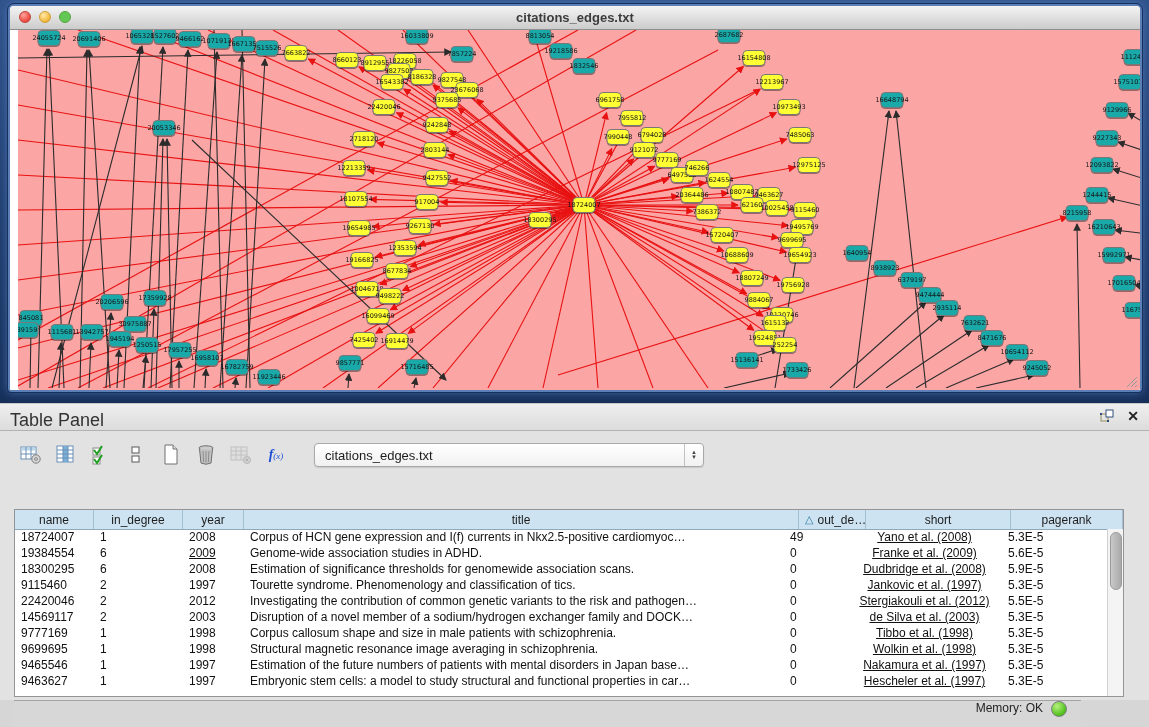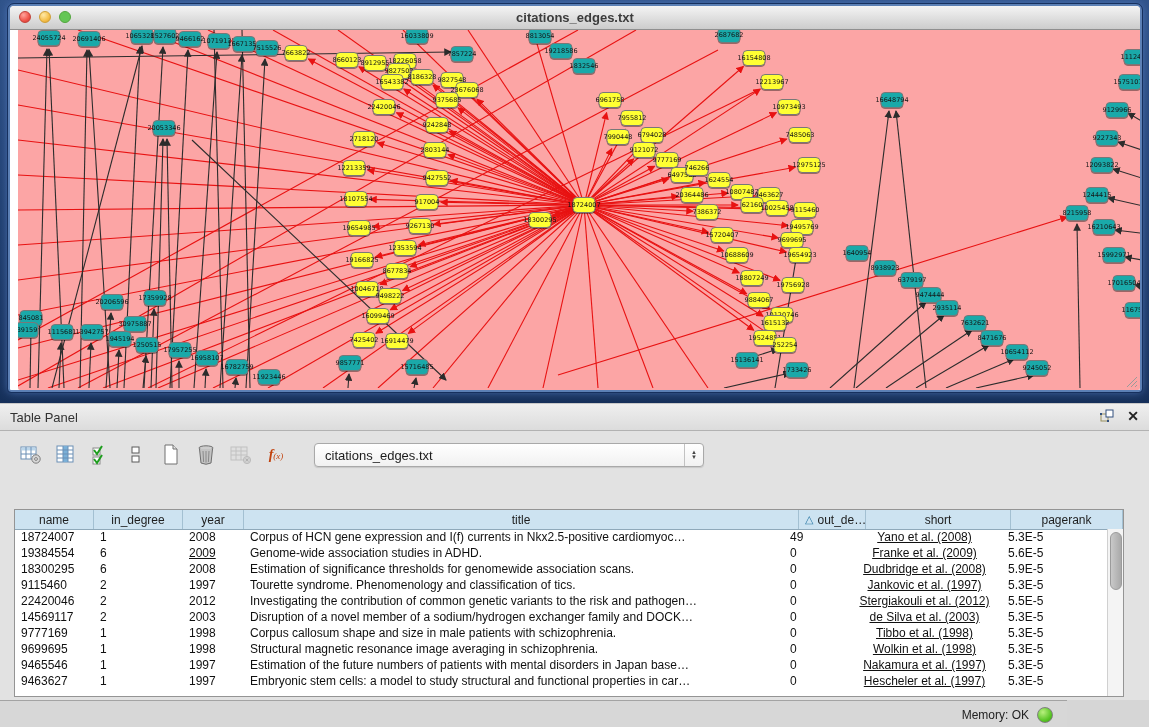--- a/index.html
+++ b/index.html
@@ -26,27 +26,27 @@
   .e-red{stroke:#e81212;stroke-width:1.1;}
   .e-black{stroke:#2c2c2c;stroke-width:1.1;}
   #graph g.gnode rect{stroke:#787878;stroke-width:1;filter:drop-shadow(0.8px 1.2px 0.7px rgba(0,0,0,.38));}
   #graph g.gnode text{font-family:"DejaVu Sans",sans-serif;font-size:6.5px;fill:#141414;text-anchor:middle;}
   .grip{position:absolute;right:2px;bottom:2px;}
 
   
   .table-panel{position:absolute;left:0;top:403px;width:1149px;height:297px;background:#e2e2e2;}
   .panel-header{position:absolute;left:0;top:0;right:0;height:26px;
                 background:linear-gradient(#efefef,#dcdcdc);border-bottom:1px solid #b2b2b2;border-top:1px solid #c8c8c8;}
-  .panel-title{position:absolute;left:10px;top:6px;font-size:13px;color:#333;}
+  .panel-title{position:absolute;left:10px;top:6px;font-size:18px;color:#333;}
   .header-actions{position:absolute;right:10px;top:4px;display:flex;gap:12px;align-items:center;}
   .x-btn{font-size:14px;font-weight:bold;color:#222;line-height:16px;}
   .toolbar{position:absolute;left:0;top:27px;right:0;height:50px;display:flex;align-items:center;padding-left:18px;}
   .tbtn{width:26px;height:26px;display:flex;align-items:center;justify-content:center;margin-right:9px;}
   .tbtn.disabled{opacity:.45;}
-  .fx{font-family:"Liberation Serif",serif;font-size:14px;color:#c2410c;font-style:italic;font-weight:bold;}
+  .fx{font-family:"Liberation Serif",serif;font-size:14px;color:#1d4ed8;font-style:italic;font-weight:bold;}
   .fx small{font-size:9px;font-weight:normal;}
   .combo{margin-left:16px;width:388px;height:22px;border:1px solid #a9a9a9;border-radius:4px;
          background:linear-gradient(#ffffff,#f1f1f1);display:flex;align-items:center;position:relative;
          box-shadow:0 1px 1px rgba(0,0,0,.12);}
   .combo .val{font-size:13px;color:#1c1c1c;padding-left:10px;flex:1;}
   .stepper{width:18px;height:100%;border-left:1px solid #c2c2c2;display:flex;flex-direction:column;
            align-items:center;justify-content:center;color:#444;font-size:6px;line-height:5px;}
 
   .table-box{position:absolute;left:14px;top:81px;width:1110px;height:188px;background:#fff;
              border:1px solid #949494;box-sizing:border-box;margin-top:25px;}
@@ -68,22 +68,22 @@
 
   .tabs-row{position:absolute;left:0;right:0;top:272px;display:flex;justify-content:center;}
   .segmented{display:inline-flex;border:1px solid #979797;border-radius:6px;overflow:hidden;
              box-shadow:0 1px 1px rgba(0,0,0,.15);}
   .seg{padding:3px 16px;font-size:12.5px;color:#1c1c1c;background:linear-gradient(#fdfdfd,#ebebeb);
        border-right:1px solid #b5b5b5;}
   .seg:last-child{border-right:none;}
   .seg.active{background:linear-gradient(#8f8f8f,#707070);color:#f3f3f3;}
 
   
-  .statusbar{position:absolute;left:0;top:700px;width:1067px;height:27px;background:#d7d7d7;
-             border-top:1px solid #a3a3a3;display:flex;align-items:center;justify-content:flex-end;}
+  .statusbar{position:absolute;left:14px;top:700px;width:1067px;height:27px;background:#d7d7d7;
+             border-top:1px solid #a3a3a3;display:flex;justify-content:flex-end;}
   .mem-label{font-size:12px;color:#222;margin-right:8px;}
   .mem-dot{width:14px;height:14px;border-radius:50%;margin-right:14px;border:1px solid #7f7f7f;
            background:radial-gradient(circle at 35% 30%,#b8f07e,#55c322 65%,#3f9a15);}
 </style>
 </head>
 <body>
 
 <div class="app">
 
   <div class="desktop">

